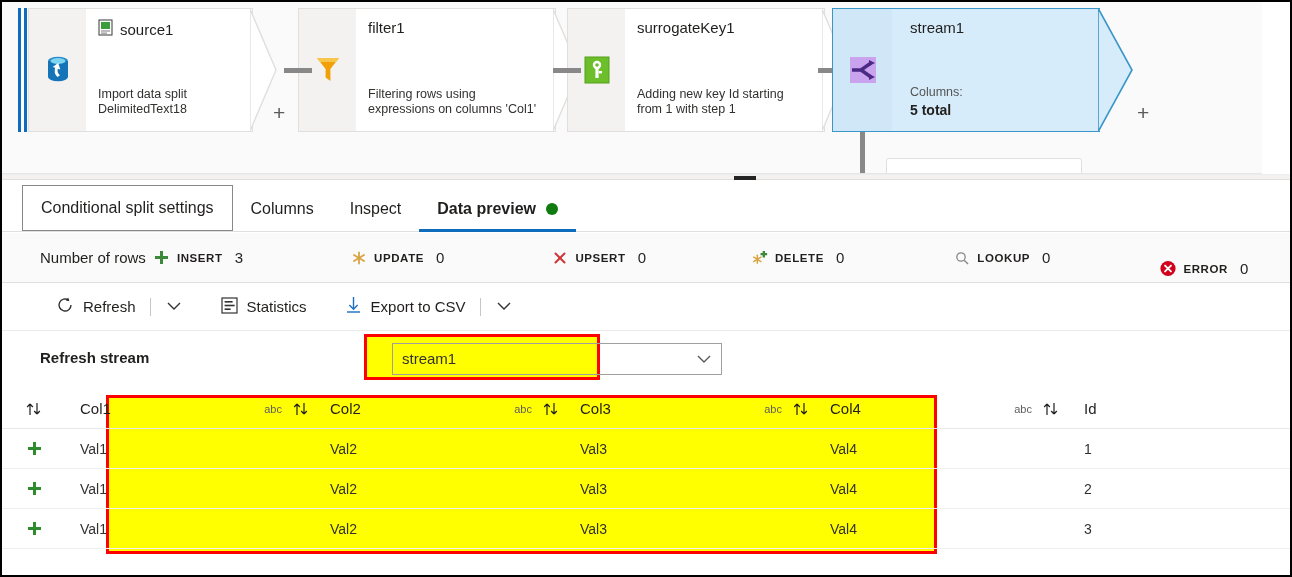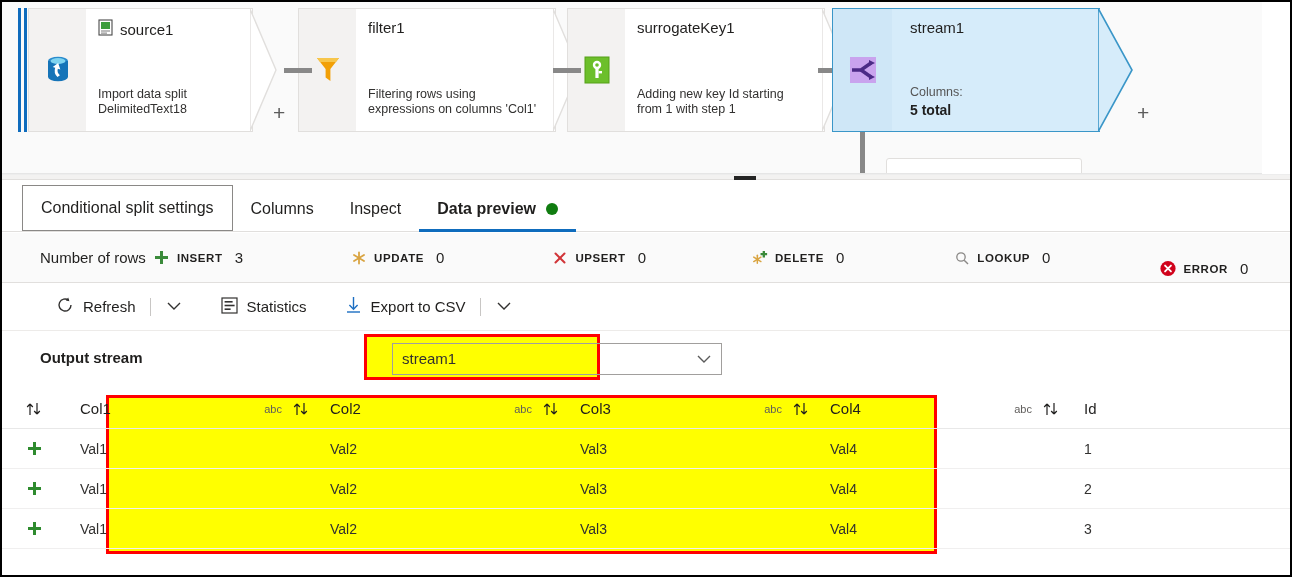--- a/index.html
+++ b/index.html
@@ -453,21 +453,21 @@
     </div>
     <div class="tsep"></div>
     <div class="caret">
       <svg width="14" height="9" viewBox="0 0 14 9" aria-hidden="true">
           <path d="M1 1 L7 7 L13 1" fill="none" stroke="#323130" stroke-width="1.4"></path>
         </svg>
     </div>
   </div>
 
   <div class="outrow">
-    <span class="outlabel">Output stream</span>
+    <span class="outlabel">Refresh stream</span>
   </div>
   <div class="combo">
     <span style="visibility:hidden;">x</span>
     <svg width="14" height="9" viewBox="0 0 14 9" aria-hidden="true">
         <path d="M1 1 L7 7 L13 1" fill="none" stroke="#5a5a5a" stroke-width="1.4"></path>
       </svg>
   </div>
   <div class="hl-combo"></div>
   <div class="combo-inner-box"></div>
   <div class="combo-text">stream1</div>

